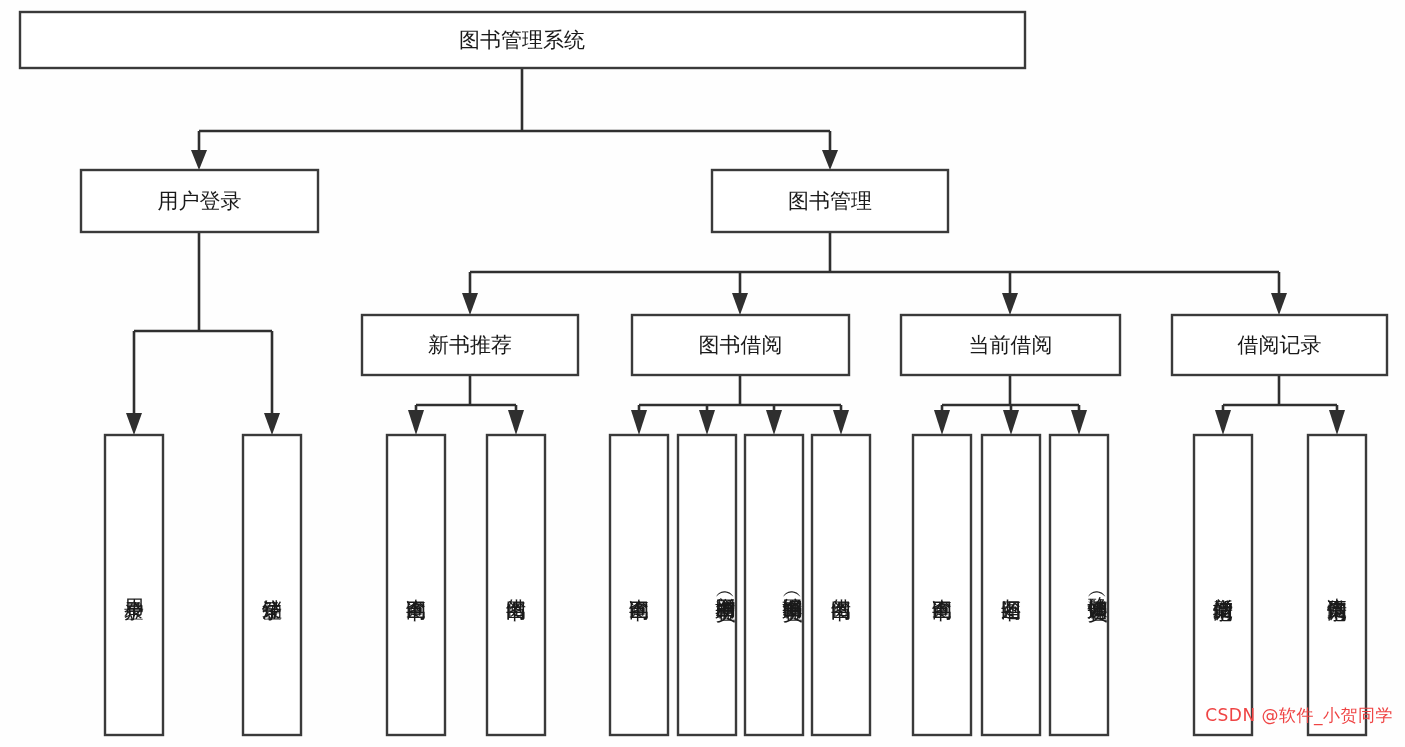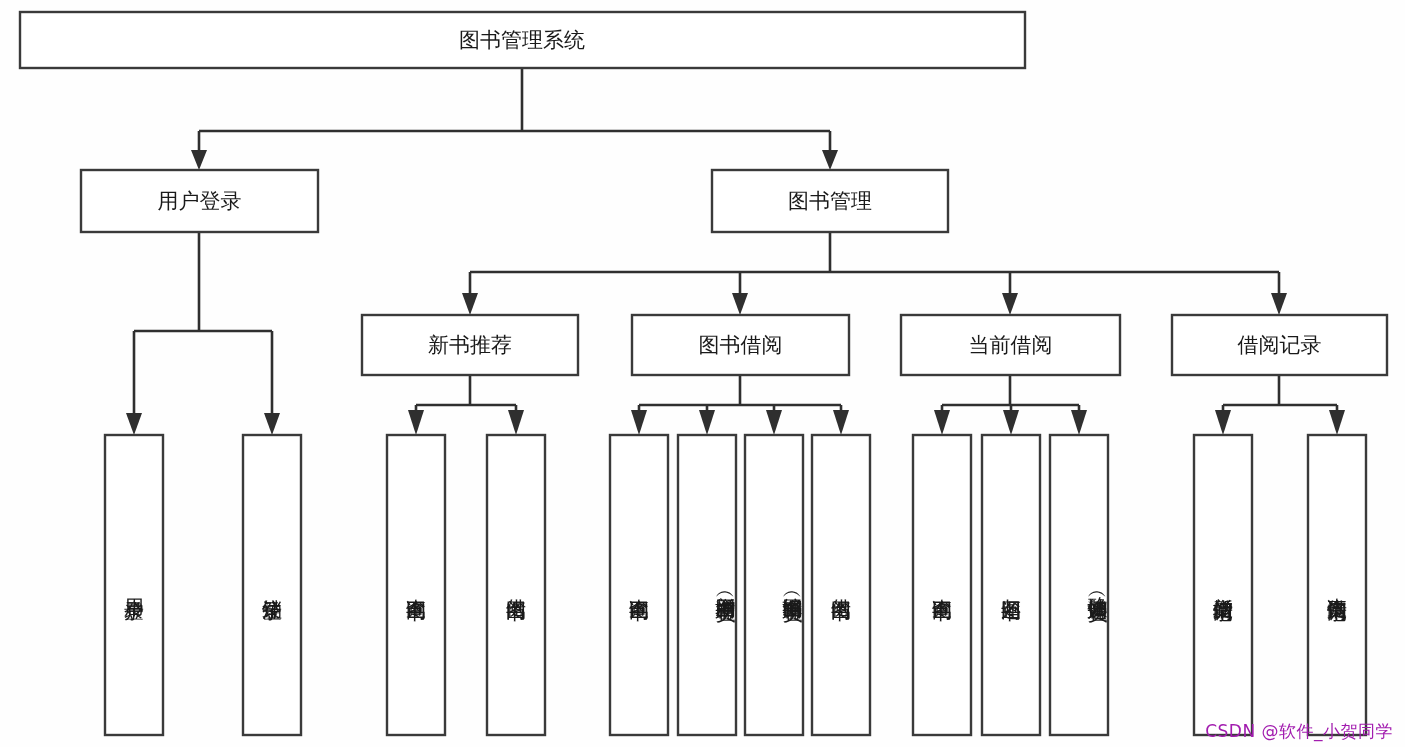--- a/index.html
+++ b/index.html
@@ -60,24 +60,24 @@
     display: flex;
     align-items: center;
     justify-content: center;
     letter-spacing: 1px;
     white-space: nowrap;
     pointer-events: none;
   }
   .watermark {
     position: absolute;
     right: 12px;
-    bottom: 4px;
+    bottom: 20px;
     font-family: "DejaVu Sans", "Liberation Sans", sans-serif;
     font-size: 17px;
-    color: #a21caf;
+    color: #ef4444;
     letter-spacing: 0.5px;
     white-space: nowrap;
   }
 </style>
 </head>
 <body>
 
 <div id="diagram-root">
 
   <svg class="flow" viewBox="0 0 1405 747">

